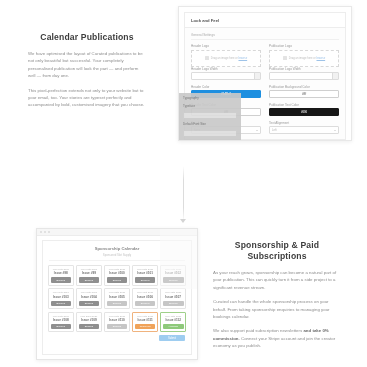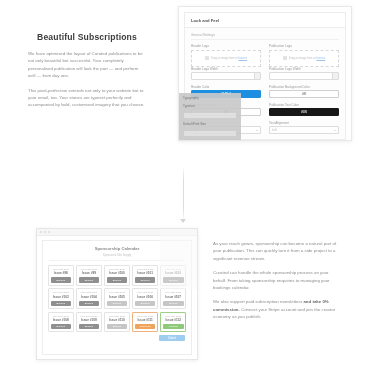--- a/index.html
+++ b/index.html
@@ -297,21 +297,21 @@
     width: 60px;
     height: 120px;
     background: rgba(250,250,250,0.55);
     pointer-events: none;
   }
 </style>
 </head>
 <body>
 
 <div class="copy-block" id="sec-top-copy">
-  <h2 class="copy-heading">Beautiful Subscriptions</h2>
+  <h2 class="copy-heading">Calendar Publications</h2>
   <p class="copy-para">We have optimised the layout of Curated publications to be not only beautiful but successful. Your completely personalised publication will look the part — and perform well — from day one.</p>
   <p class="copy-para">This pixel-perfection extends not only to your website but to your email, too. Your stories are typeset perfectly and accompanied by bold, customised imagery that you choose.</p>
 </div>
 
 <div id="shot-lookfeel">
   <div class="lf-inner">
 
     <div class="lf-title">Look and Feel</div>
 
     <div class="lf-body">
@@ -503,16 +503,17 @@
         </div>
       </div>
     <div class="cal-footer">
       <div class="cal-submit">Submit</div>
     </div>
   </div>
   <div id="cal-ghost"></div>
 </div>
 
 <div class="copy-block" id="sec-bottom-copy">
+  <h2 class="copy-heading">Sponsorship &amp; Paid Subscriptions</h2>
   <p class="copy-para">As your reach grows, sponsorship can become a natural part of your publication. This can quickly turn it from a side project to a significant revenue stream.</p>
   <p class="copy-para">Curated can handle the whole sponsorship process on your behalf. From taking sponsorship enquiries to managing your bookings calendar.</p>
   <p class="copy-para" id="sponsorship-p3">We also support paid subscription newsletters <b>and take 0% commission.</b> Connect your Stripe account and join the creator economy as you publish.</p>
 </div>
 
 </body></html>

